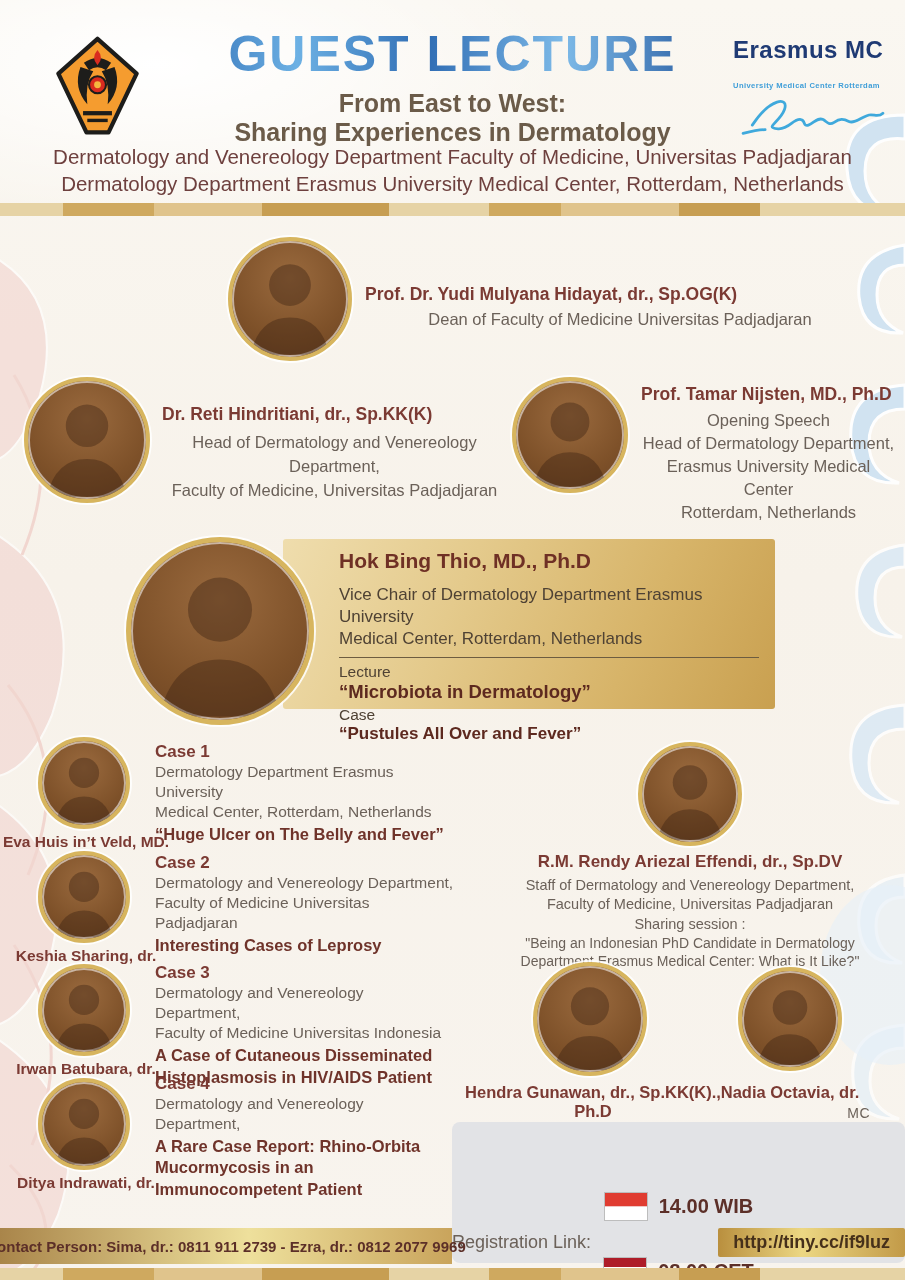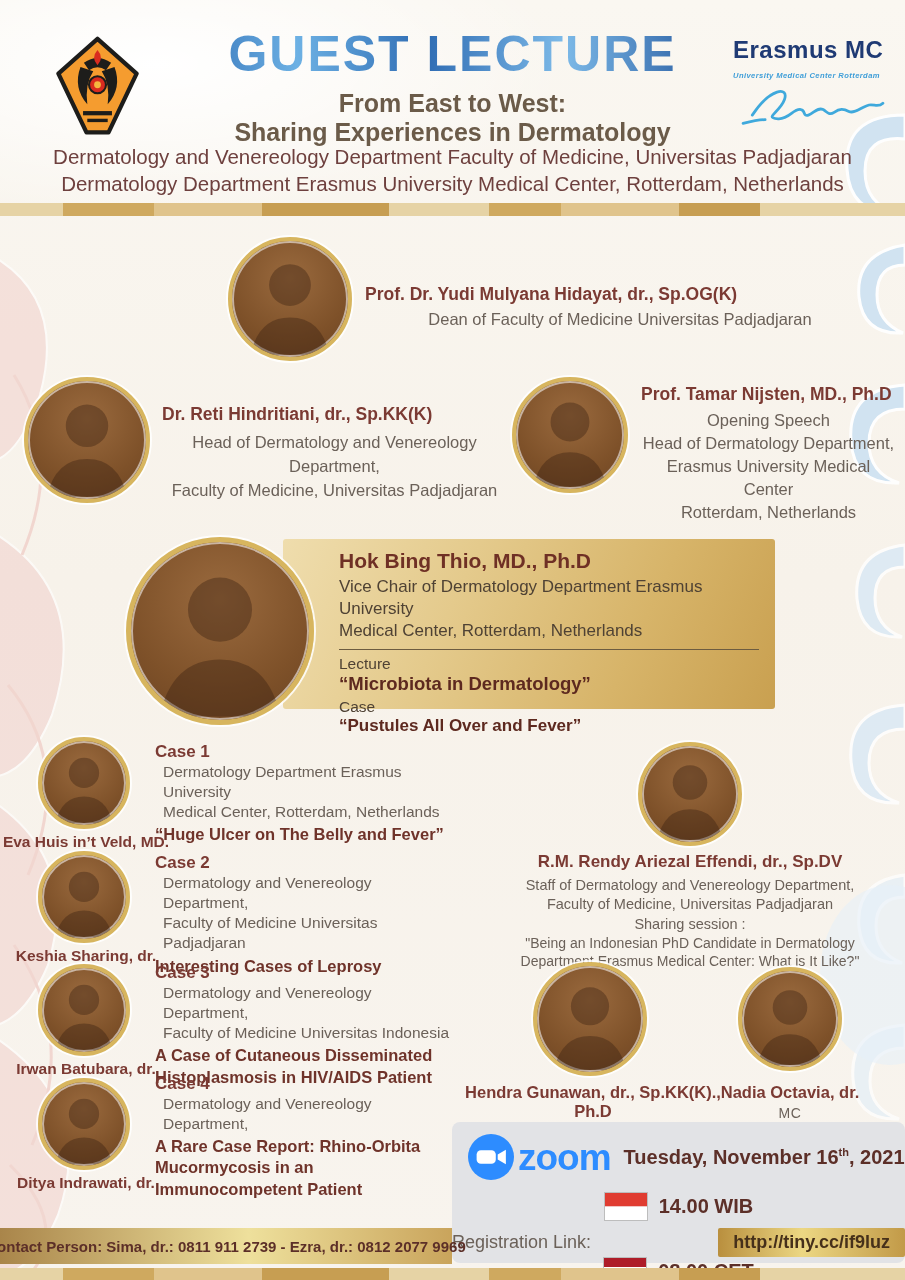--- a/index.html
+++ b/index.html
@@ -23,55 +23,55 @@
      background:linear-gradient(90deg,#2f6cb3 0%,#6db1e4 22%,#2f6cb3 45%,#7dbae8 70%,#1d4f97 100%);
      -webkit-background-clip:text; background-clip:text; color:transparent;
      -webkit-text-fill-color:transparent; }
   .subtitle { font-size:25px; font-weight:700; color:#6b5b49; line-height:1.18; }
   .subtitle.first { margin-top:8px; }
   .dept-block { left:0; top:143px; width:905px; text-align:center; }
   .dept-line { font-size:20.5px; color:#6e403e; line-height:1.32; }
 
   .erasmus { left:733px; top:36px; width:165px; text-align:left; }
   .erasmus-word { font-size:24px; font-weight:700; color:#1f3a74; letter-spacing:.5px; }
-  .erasmus-sub { font-size:7.6px; font-weight:700; color:#3f9ed8; letter-spacing:.4px; margin-top:7px;font-style:italic; }
+  .erasmus-sub { font-size:7.6px; font-weight:700; color:#3f9ed8; letter-spacing:.4px; margin-top:17px; }
 
   
   .photo { border-radius:50%; border:4px solid #d7b55e;
      background:radial-gradient(circle at 50% 32%, #9a6a3e 0%, #7e5129 62%, #6b4322 100%);
      box-shadow:0 0 0 2px rgba(255,255,255,.85), inset 0 0 0 2px rgba(255,255,255,.55);
      overflow:hidden; }
   .photo svg { width:100%; height:100%; display:block; }
 
   .name { color:#7b3a33; font-weight:700; }
   .gray { color:#6b6159;text-align:center; }
 
   
   .keynote-panel { left:283px; top:539px; width:492px; height:170px; border-radius:3px;
      background:linear-gradient(115deg,#efddad 0%,#e4ca8c 35%,#d7b469 70%,#c9a050 100%);
      padding:10px 16px 8px 56px; }
   .kn-name { font-size:21px; font-weight:700; color:#6f3025; }
-  .kn-role { font-size:17px; color:#4f4234; line-height:1.3; margin-top:3px; }
+  .kn-role { font-size:17px; color:#4f4234; line-height:1.3; margin-top:11px; }
   .kn-div { border-top:1.5px solid #6d5c40; margin:7px 0 5px 0; }
   .kn-label { font-size:15.5px; color:#4f4234; }
   .kn-title { font-size:18.5px; font-weight:700; color:#5d291f; line-height:1.15; }
 
   
   .case-text { width:300px; }
   .case-label { font-size:17px; font-weight:700; color:#7b3a33; }
-  .case-affil { font-size:15.5px; color:#6b6159; line-height:1.3;margin-left:8px; }
+  .case-affil { font-size:15.5px; color:#6b6159; line-height:1.3; }
   .case-title { font-size:16.5px; font-weight:700; color:#6f332a; line-height:1.28; margin-top:2px; }
   .presenter { font-size:15.5px; font-weight:700; color:#7b3a33; text-align:center; }
 
   
   .sharing-block { left:470px; top:852px; width:440px; text-align:center; }
   .sh-name { font-size:17px; font-weight:700; color:#7b3a33; margin-bottom:4px; }
   .sh-line { font-size:14.5px; color:#6b6159; line-height:1.33; }
   .host-name { font-size:16.5px; font-weight:700; color:#7b3a33; text-align:center; }
-  .host-role { font-size:14px; color:#6b6159; text-align:center; letter-spacing:.5px; margin-top:3px; }
+  .host-role { font-size:14px; color:#6b6159; text-align:right; letter-spacing:.5px; margin-top:3px; }
 
   
   .event-panel { left:452px; top:1122px; width:453px; height:141px; background:#e2e3e6; border-radius:8px; }
   .zoom-row { position:absolute; left:16px; top:12px; display:flex; align-items:center; }
   .zoom-word { font-size:37px; font-weight:700; color:#2D8CFF; letter-spacing:-1px; margin-left:4px; line-height:1; }
   .event-date { font-size:20px; font-weight:700; color:#5c2f28; margin-left:13px; white-space:nowrap; }
   .event-date sup { font-size:11px; }
   .time-row { position:absolute; top:70px; left:0; width:100%; display:flex; justify-content:center; gap:36px; align-items:center;flex-direction:column; }
   .time-item { display:flex; align-items:center; gap:11px; }
   .flag { width:44px; height:29px; border:1px solid #bdbdbd; display:block; }
@@ -300,29 +300,20 @@
         <circle cx="50" cy="38" r="18" fill="rgba(52,30,16,.38)"></circle>
         <path d="M16 98 q7 -32 34 -32 q27 0 34 32 z" fill="rgba(52,30,16,.38)"></path>
       </svg>
   </div>
   <div class="abs" style="left:710px;top:1083px;width:160px">
     <div class="host-name">Nadia Octavia, dr.</div>
     <div class="host-role">MC</div>
   </div>
 
   <div class="abs event-panel">
-    <div class="zoom-row">
-      <svg width="46" height="46" viewBox="0 0 48 48">
-        <circle cx="24" cy="24" r="24" fill="#2D8CFF"></circle>
-        <rect x="9" y="17" width="20" height="14" rx="4.5" fill="#ffffff"></rect>
-        <path d="M31 21.5 L 39.5 16.5 V 31.5 L 31 26.5 Z" fill="#ffffff"></path>
-      </svg>
-      <span class="zoom-word">zoom</span>
-      <span class="event-date"><span>Tuesday, November 16</span><sup>th</sup><span>, 2021</span></span>
-    </div>
     <div class="time-row">
       <div class="time-item">
         <svg class="flag" viewBox="0 0 44 29" preserveAspectRatio="none">
           <rect width="44" height="14.5" fill="#e03c31"></rect>
             <rect y="14.5" width="44" height="14.5" fill="#ffffff"></rect>
         </svg>
         <span class="time-text">14.00 WIB</span>
       </div>
       <div class="time-item">
         <svg class="flag" viewBox="0 0 44 29" preserveAspectRatio="none">

